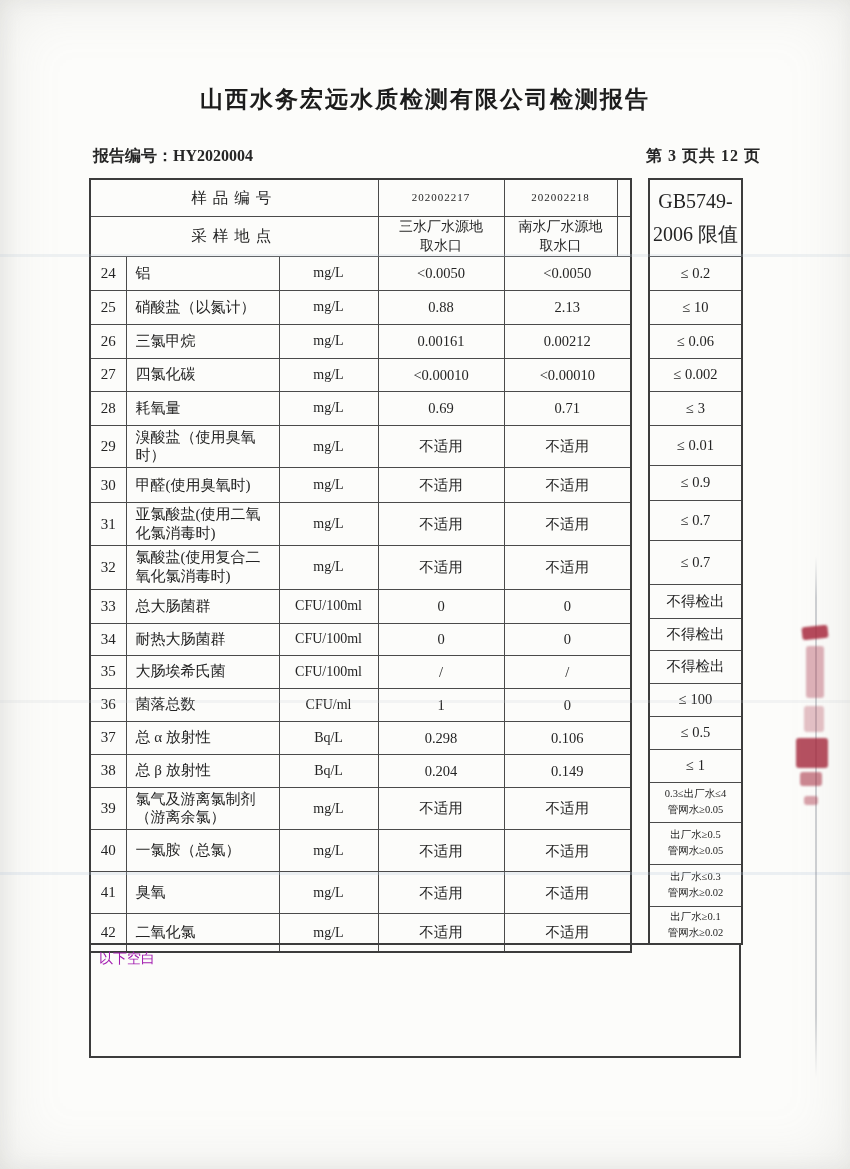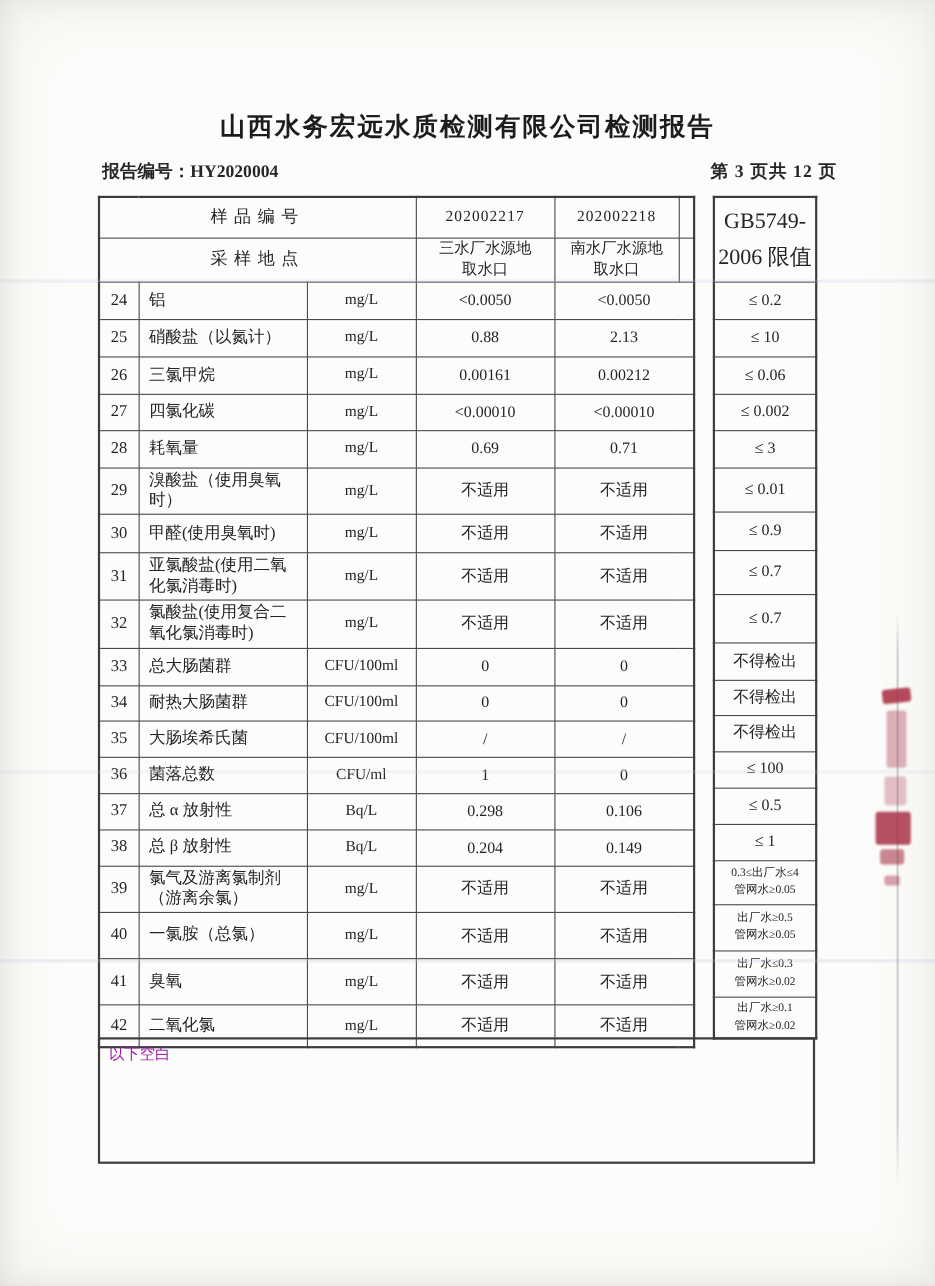--- a/index.html
+++ b/index.html
@@ -3,40 +3,40 @@
 <meta charset="utf-8">
 <style>
   html,body{margin:0;padding:0;background:#d8d8d4;}
   .page{
     position:relative; width:850px; height:1169px; margin:0 auto;
     background:#fcfcfa;
     box-shadow: inset 0 0 60px rgba(150,150,145,.18), inset 4px 0 18px rgba(140,140,135,.12);
     font-family:"Liberation Serif", serif; color:#262626; overflow:hidden;
   }
   .title{
-    position:absolute; top:100px; left:0; width:100%;
+    position:absolute; top:84px; left:0; width:100%;
     text-align:center; font-size:23px; font-weight:bold; letter-spacing:2px; color:#1c1c1c;
   }
   .meta-row{position:absolute; top:146px; left:89px; width:672px; height:22px; font-size:16px; font-weight:600;}
   .report-no{position:absolute; left:4px; top:0;}
   .page-indicator{position:absolute; right:0; top:0; letter-spacing:1px;}
 
   table{border-collapse:collapse; table-layout:fixed;}
   .main-table{position:absolute; left:89px; top:178px; width:541px; border:2px solid #3c3c3c;}
   .limit-table{position:absolute; left:648px; top:178px; width:93px; border:2px solid #3c3c3c;}
   td{
     border:1px solid #4a4a4a; text-align:center; vertical-align:middle;
     padding:0; font-size:15px; line-height:1.25; color:#242424; overflow:hidden;
   }
   .cell-item{text-align:left; padding:2px 4px 2px 9px;}
   .cell-no{font-size:15px;}
   .cell-unit{font-size:14px;}
   .cell-value{font-size:14.5px;}
   .hdr-label{letter-spacing:6px; font-size:15.5px;}
-  .hdr-sample{font-size:14px; letter-spacing:1px;}
+  .hdr-sample{font-size:11px; letter-spacing:1px;}
   .hdr-loc{font-size:14px; line-height:1.4;}
   .hdr-spacer{padding:0;}
   .limit-cell{font-size:14.5px;}
   .limit-cell.small{font-size:10.5px; line-height:1.5;}
   .limit-header{font-size:20px;}
   .limit-header .lh-wrap{display:flex; flex-direction:column; justify-content:space-evenly; height:74px;}
   .blank-box{
     position:absolute; left:89px; top:943px; width:652px; height:115px;
     border:2px solid #3c3c3c; box-sizing:border-box;
     font-size:14px; text-align:left; padding:5px 8px; color:#a21caf;

